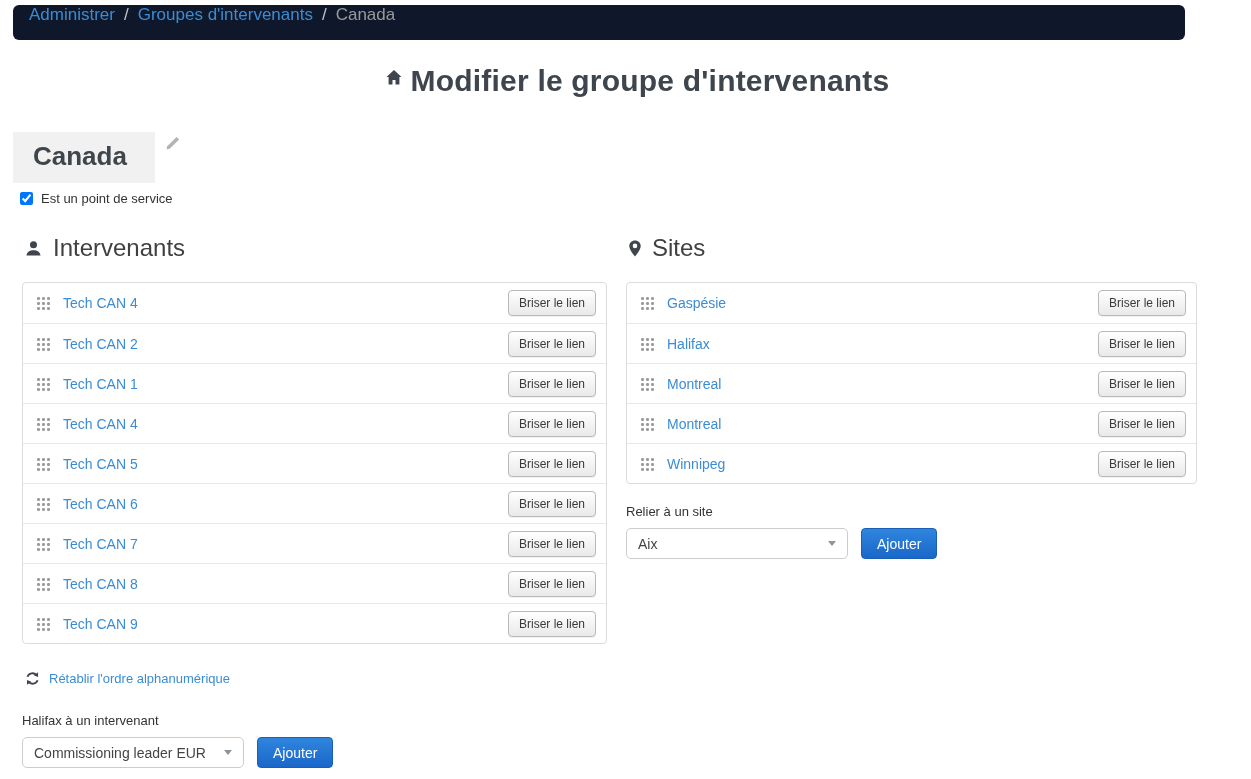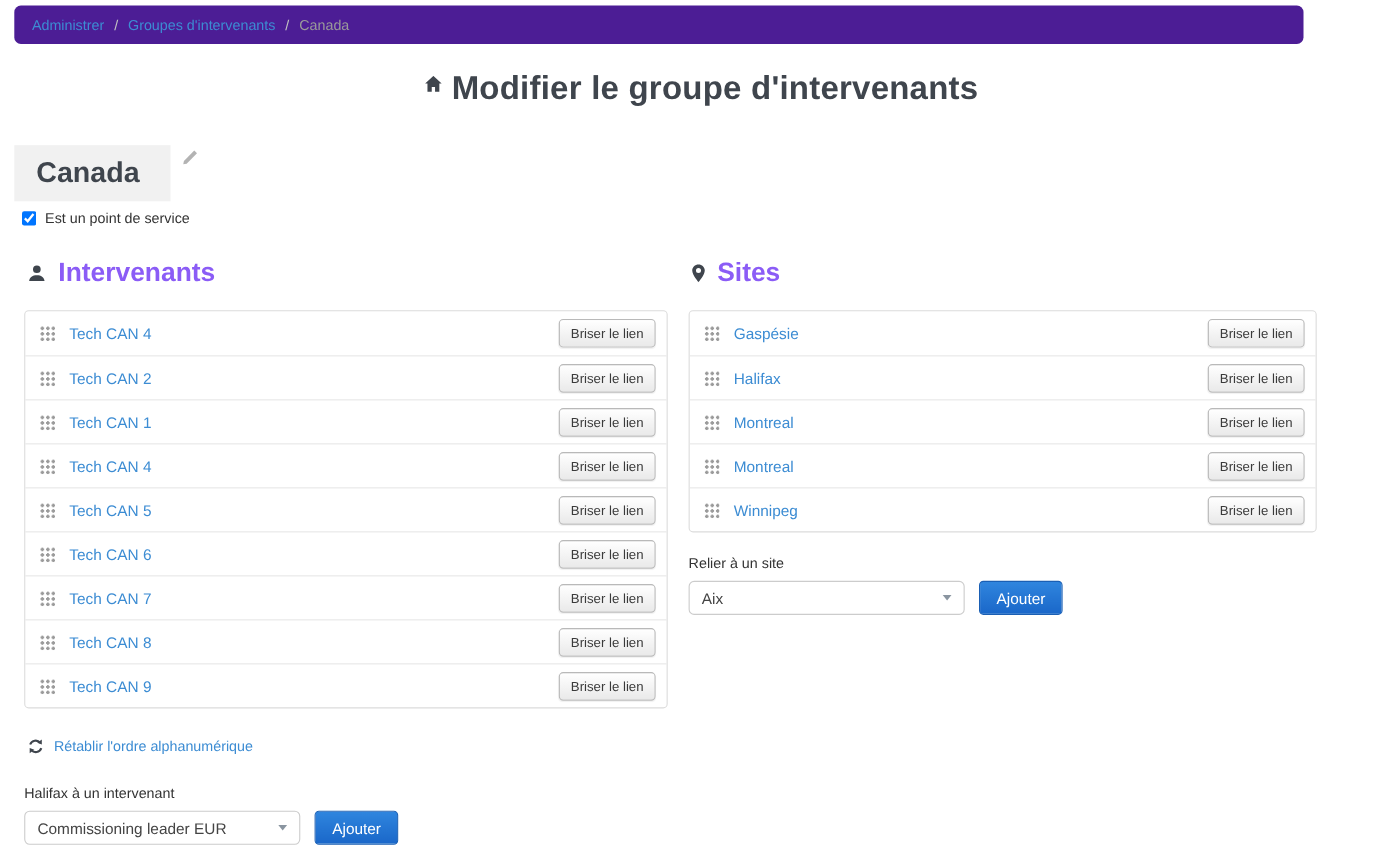--- a/index.html
+++ b/index.html
@@ -5,22 +5,22 @@
   * { margin:0; padding:0; box-sizing:border-box; }
   html,body { background:#fff; }
   .canvas {
     position:relative; width:1251px; height:779px; background:#ffffff;
     font-family:"Liberation Sans", sans-serif; overflow:hidden; color:#333;
   }
 
   
   .breadcrumb {
     position:absolute; left:13px; top:5px; width:1172px; height:35px;
-    background:#4c1d95; border-radius:6px; display:flex; align-items:center;
-    padding:0 16px; font-size:13px; gap:9px;
+    background:#0f172a; border-radius:6px; display:flex; align-items:flex-start;
+    padding:0 16px; font-size:17px; gap:9px;
   }
   .breadcrumb a { color:#3c8cd3; text-decoration:none; cursor:pointer; }
   .breadcrumb .sep { color:#c3c3c3; }
   .breadcrumb .current { color:#9a9a9a; }
 
   
   .page-title {
     position:absolute; top:64px; left:12px; width:100%; text-align:center;
     font-size:30px; font-weight:bold; color:#3f454d; letter-spacing:.2px;
   }
@@ -41,21 +41,21 @@
   }
   .service-point input { width:13px; height:13px; margin:0; }
 
   
   .col { position:absolute; top:234px; }
   .col-left  { left:22px;  width:585px; }
   .col-right { left:626px; width:571px; }
 
   .section-heading {
     display:flex; align-items:center; gap:11px; margin:0 0 20px 3px;
-    font-size:24px; font-weight:bold; color:#8b5cf6;
+    font-size:24px; font-weight:normal; color:#404040;
   }
 
   
   .link-list { border:1px solid #dcdcdc; border-radius:4px; background:#fff; }
   .link-list .row {
     display:flex; align-items:center; height:40px; padding:0 10px 0 13px;
     border-top:1px solid #e7e7e7;
   }
   .link-list .row:first-of-type { border-top:none; }
   .drag {
@@ -75,21 +75,21 @@
   }
 
   
   .reorder { display:flex; align-items:center; gap:9px; margin:27px 0 0 3px; }
   .reorder a { font-size:13px; color:#3c8cd3; text-decoration:none; cursor:pointer; }
 
   
   .add-label { margin-top:27px; font-size:13px; font-weight:normal; color:#333; }
   .add-row { margin-top:9px; display:flex; align-items:center; gap:13px; }
   .select {
-    width:251px; height:31px; background:#fff; border:1px solid #cccccc;
+    width:222px; height:31px; background:#fff; border:1px solid #cccccc;
     border-radius:5px; display:flex; align-items:center; justify-content:space-between;
     padding:0 11px; font-size:14px; color:#444; cursor:pointer;
   }
   .caret {
     width:0; height:0; border-left:4px solid transparent;
     border-right:4px solid transparent; border-top:5px solid #8a95a0;
   }
   .btn-primary {
     font-family:inherit; height:31px; padding:0 15px; font-size:14px; color:#fff;
     background:linear-gradient(#2f85de,#1a67c9); border:1px solid #1a5fb4;

